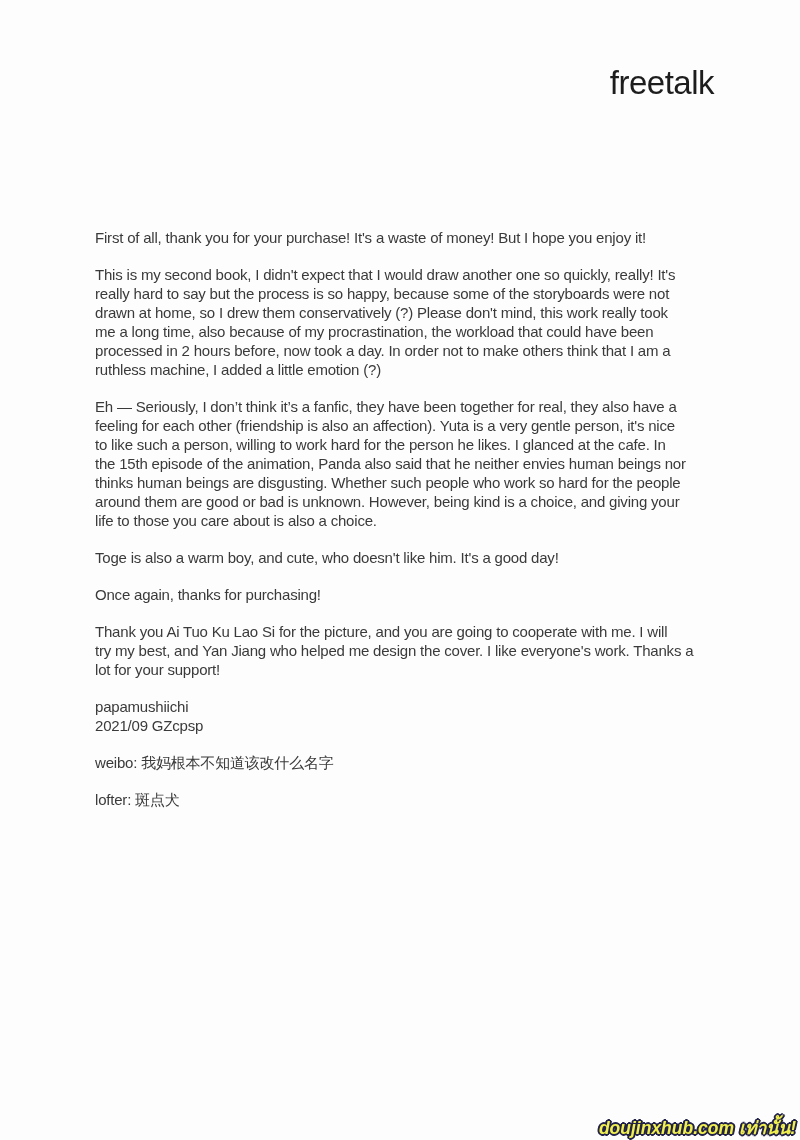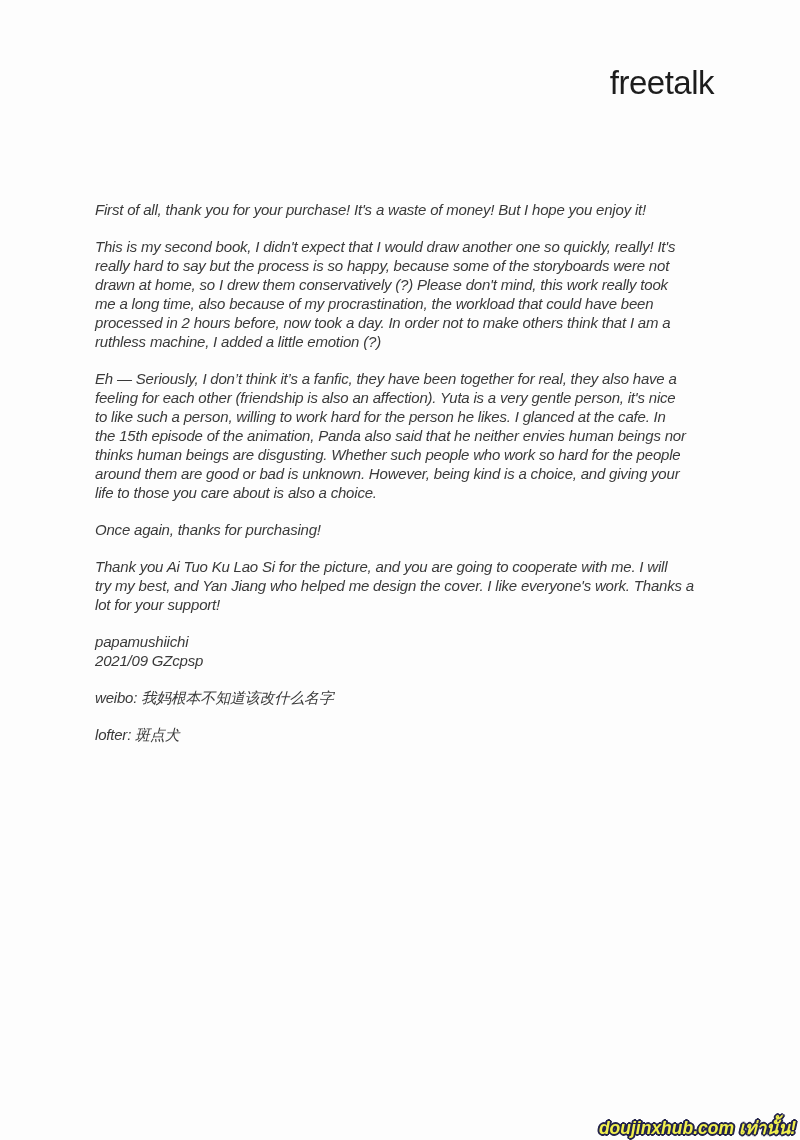--- a/index.html
+++ b/index.html
@@ -20,26 +20,25 @@
     right: 86px;
     margin: 0;
     font-size: 33px;
     font-weight: 400;
     letter-spacing: -0.5px;
     color: #1d1d1d;
   }
   .content {
     position: absolute;
     left: 95px;
-    top: 200px;
+    top: 228px;
     font-size: 15px;
     line-height: 19px;
     letter-spacing: -0.2px;
     color: #3a3a3a;
-    font-style: italic;
   }
   .content p {
     margin: 0 0 18px 0;
     white-space: pre;
   }
   .watermark {
     position: absolute;
     right: 4px;
     bottom: 1px;
     text-align: right;
@@ -70,20 +69,21 @@
 me a long time, also because of my procrastination, the workload that could have been
 processed in 2 hours before, now took a day. In order not to make others think that I am a
 ruthless machine, I added a little emotion (?)</p>
     <p>Eh — Seriously, I don’t think it’s a fanfic, they have been together for real, they also have a
 feeling for each other (friendship is also an affection). Yuta is a very gentle person, it's nice
 to like such a person, willing to work hard for the person he likes. I glanced at the cafe. In
 the 15th episode of the animation, Panda also said that he neither envies human beings nor
 thinks human beings are disgusting. Whether such people who work so hard for the people
 around them are good or bad is unknown. However, being kind is a choice, and giving your
 life to those you care about is also a choice.</p>
+    <p>Toge is also a warm boy, and cute, who doesn't like him. It's a good day!</p>
     <p>Once again, thanks for purchasing!</p>
     <p>Thank you Ai Tuo Ku Lao Si for the picture, and you are going to cooperate with me. I will
 try my best, and Yan Jiang who helped me design the cover. I like everyone's work. Thanks a
 lot for your support!</p>
     <p>papamushiichi
 2021/09 GZcpsp</p>
     <p>weibo: 我妈根本不知道该改什么名字</p>
     <p>lofter: 斑点犬</p>
   </div>
 

